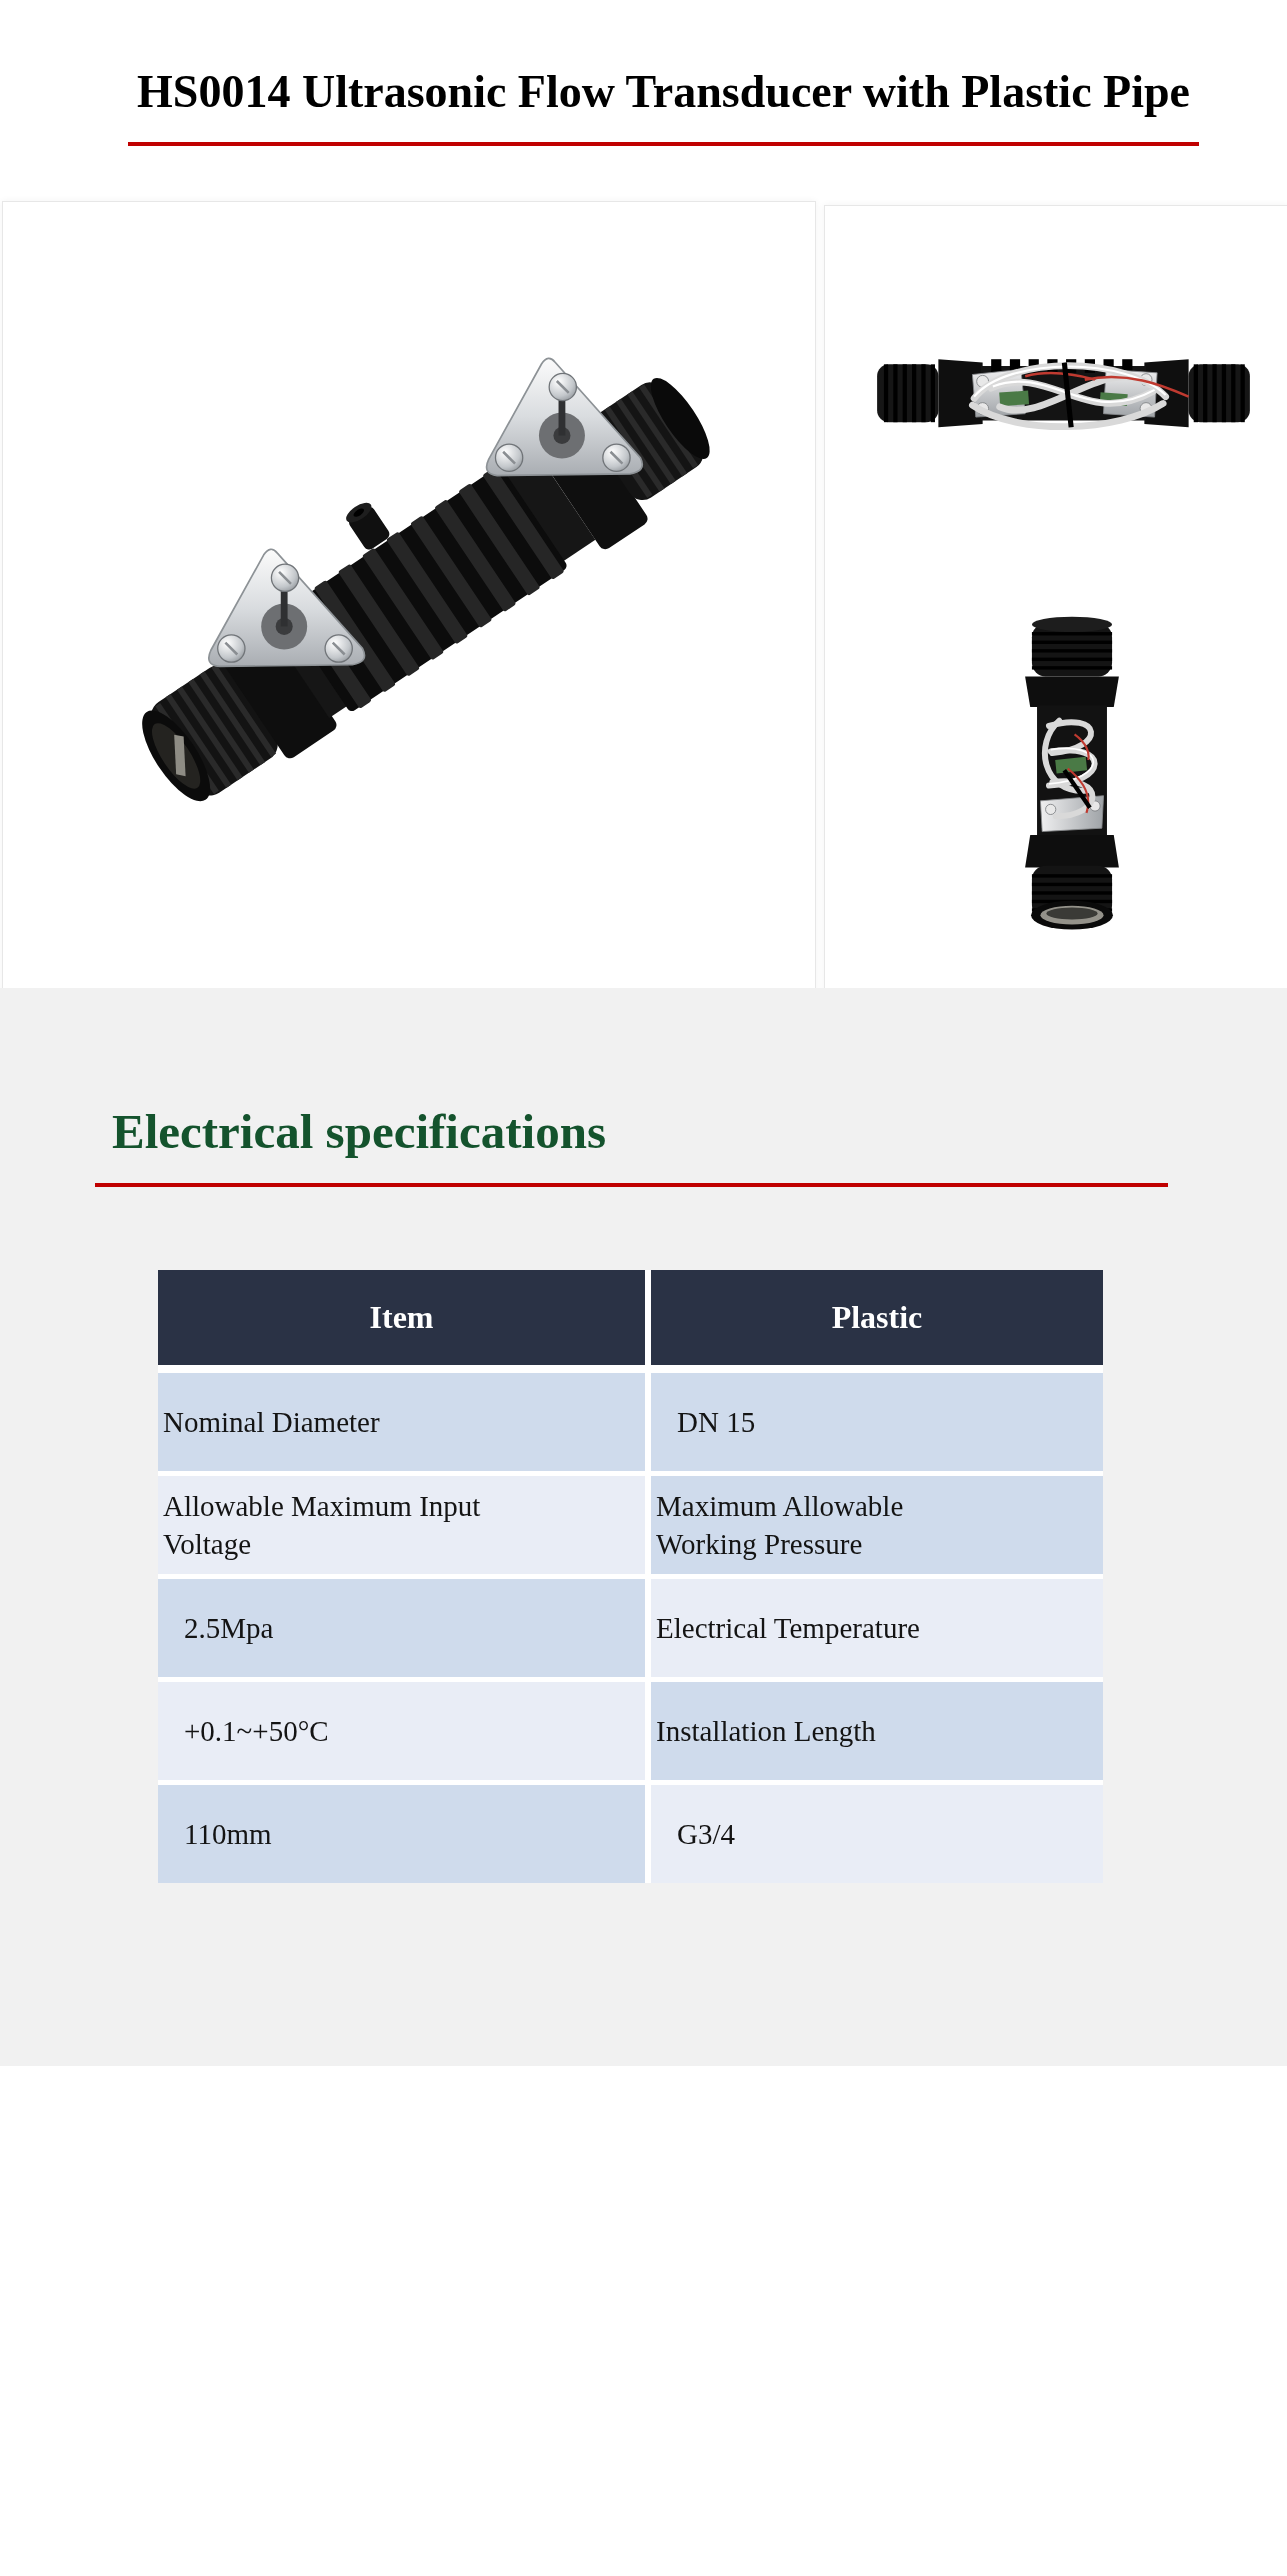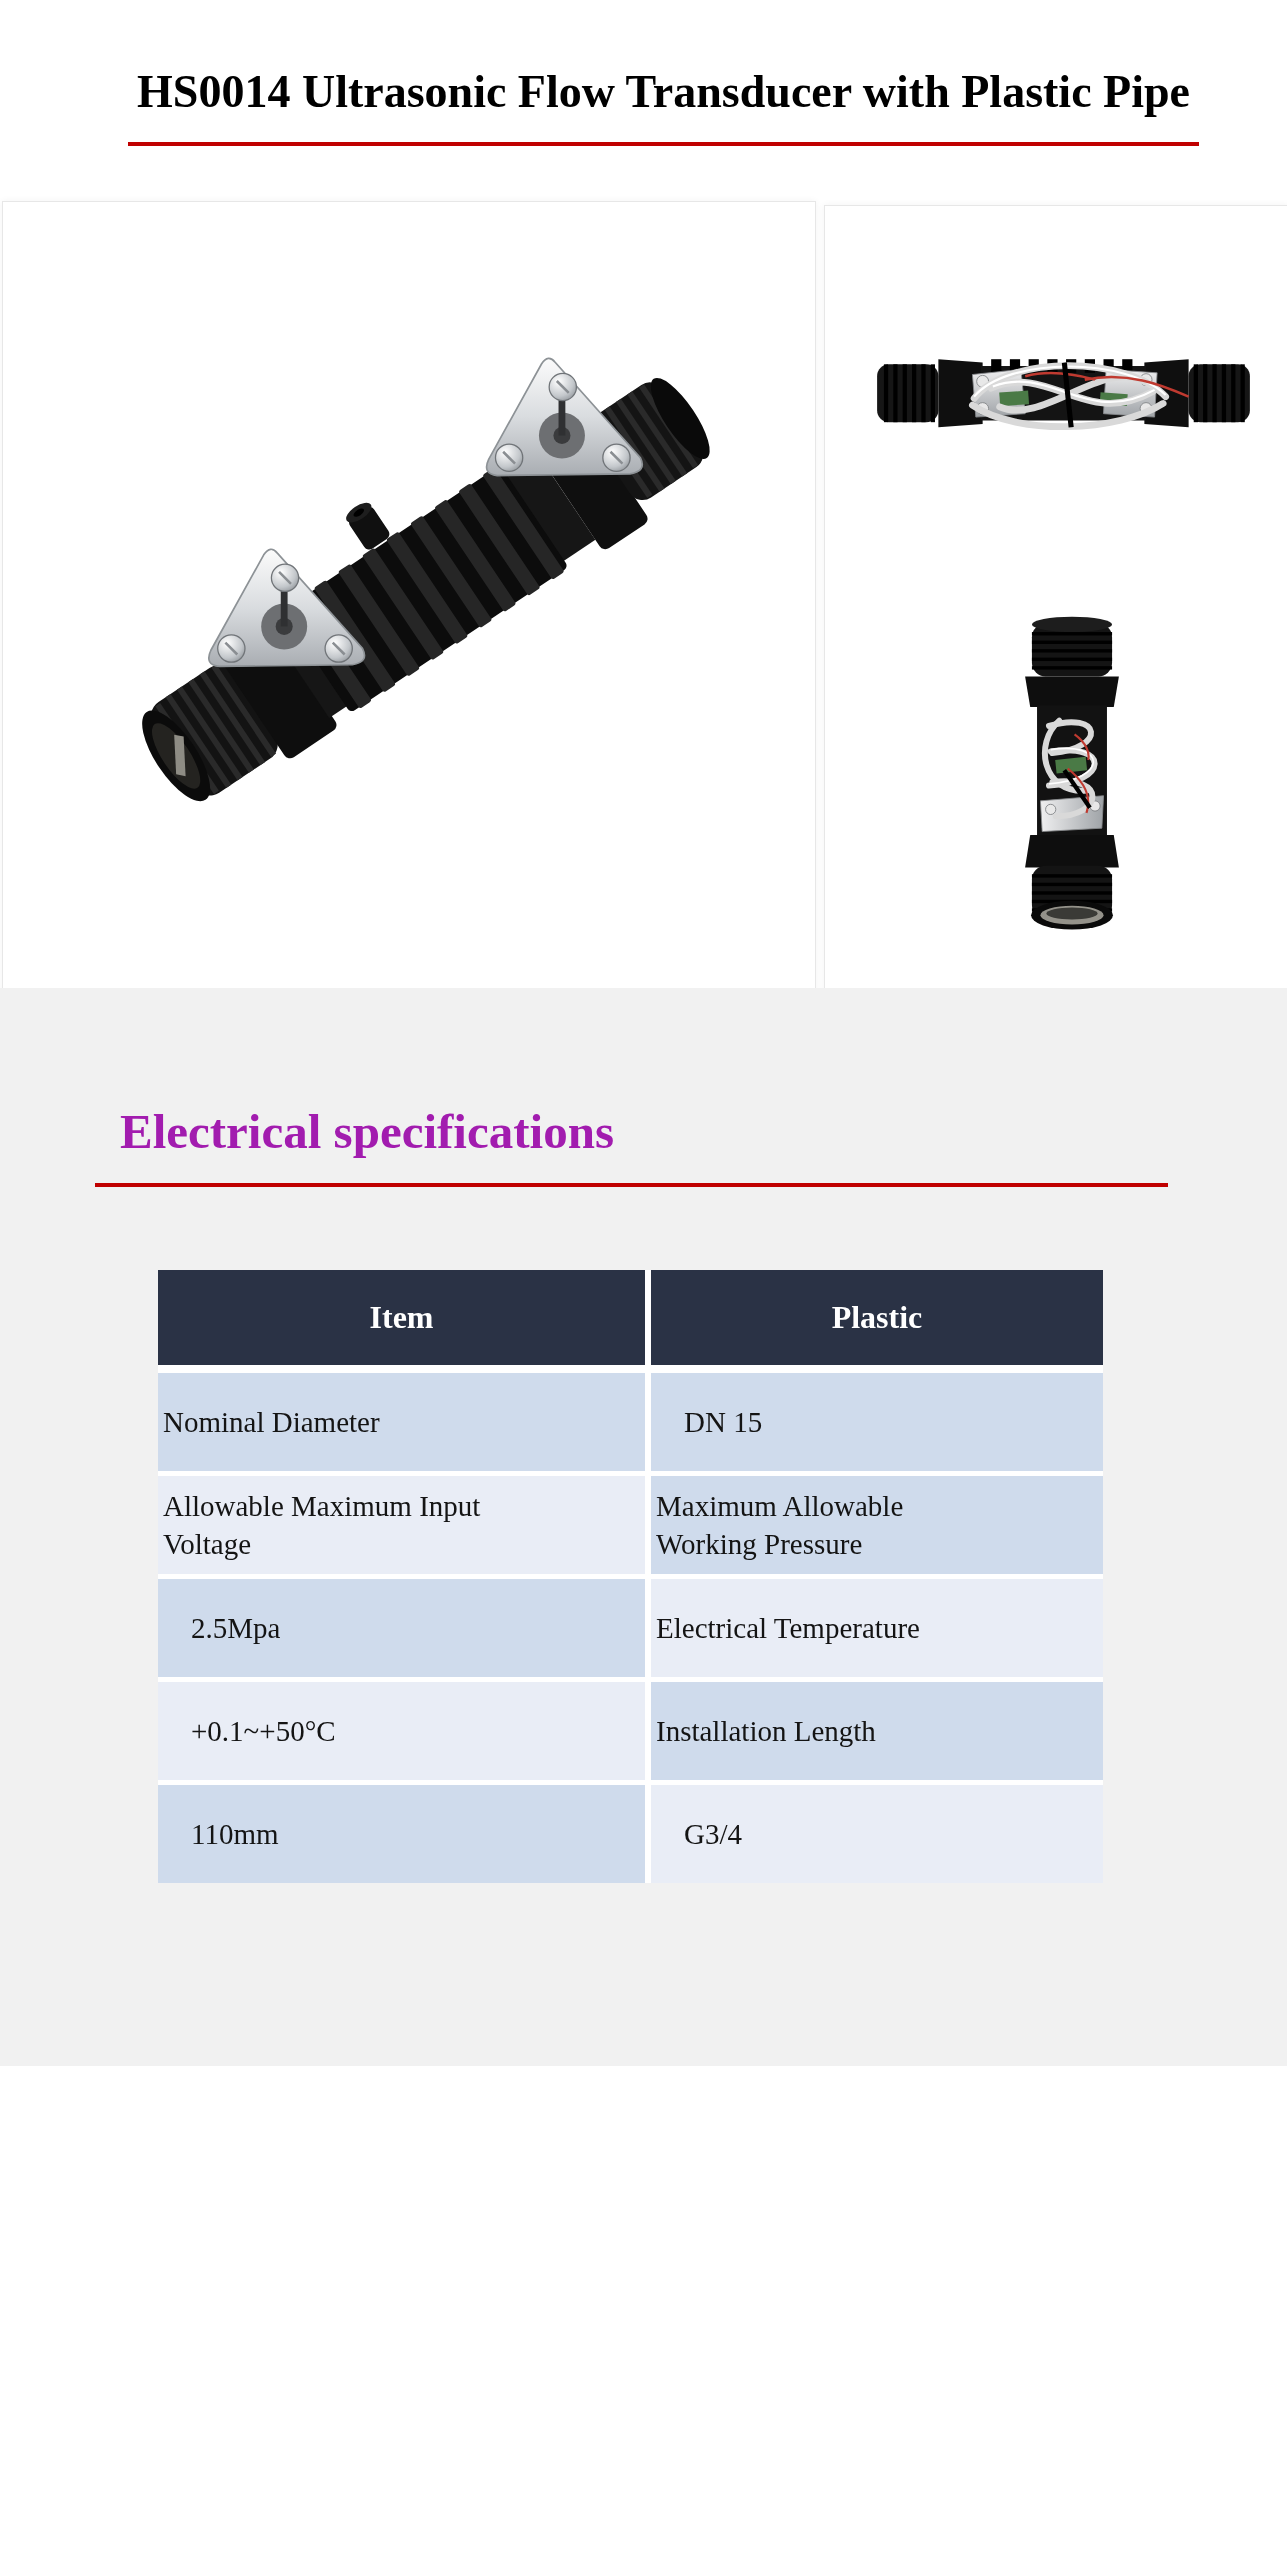--- a/index.html
+++ b/index.html
@@ -40,43 +40,42 @@
   .photo-vert{ left:183px; top:409px; width:128px; height:324px; }
   
   .spec-section{
     position:absolute;
     left:0; top:988px; width:1288px; height:1078px;
     background:#f1f1f1;
   }
   .spec-heading{
     position:absolute;
     left:112px; top:1104px;
-    font-size:49px; font-weight:bold; color:#a21caf;
+    font-size:49px; font-weight:bold; color:#14532d;
     line-height:56px;
-    margin-left:8px;
   }
   .spec-rule{
     position:absolute;
     left:95px; top:1183px; width:1073px; height:4.3px;
     background:#c00000;
   }
   
   .spec-table{
     position:absolute;
     left:158px; top:1270px; width:945px;
     display:grid;
     grid-template-columns:487px 452px;
     grid-auto-rows:98px;
     gap:5.1px 6px;
     background:#ffffff;
   }
   .spec-table .cell{
     display:flex; align-items:center;
     font-size:29px; color:#141414;
-    padding-left:33px; box-sizing:border-box;
+    padding-left:26px; box-sizing:border-box;
   }
   .spec-table .head{
     height:95px;
     background:#2a3245;
     color:#ffffff; font-weight:bold; font-size:32px;
     justify-content:center; padding-left:0;
   }
   .spec-table .item{ white-space:pre-line; line-height:38px; padding-left:5px; }
   .spec-table .r-odd{ background:#cfdbec; }
   .spec-table .r-even{ background:#e9edf6; }

